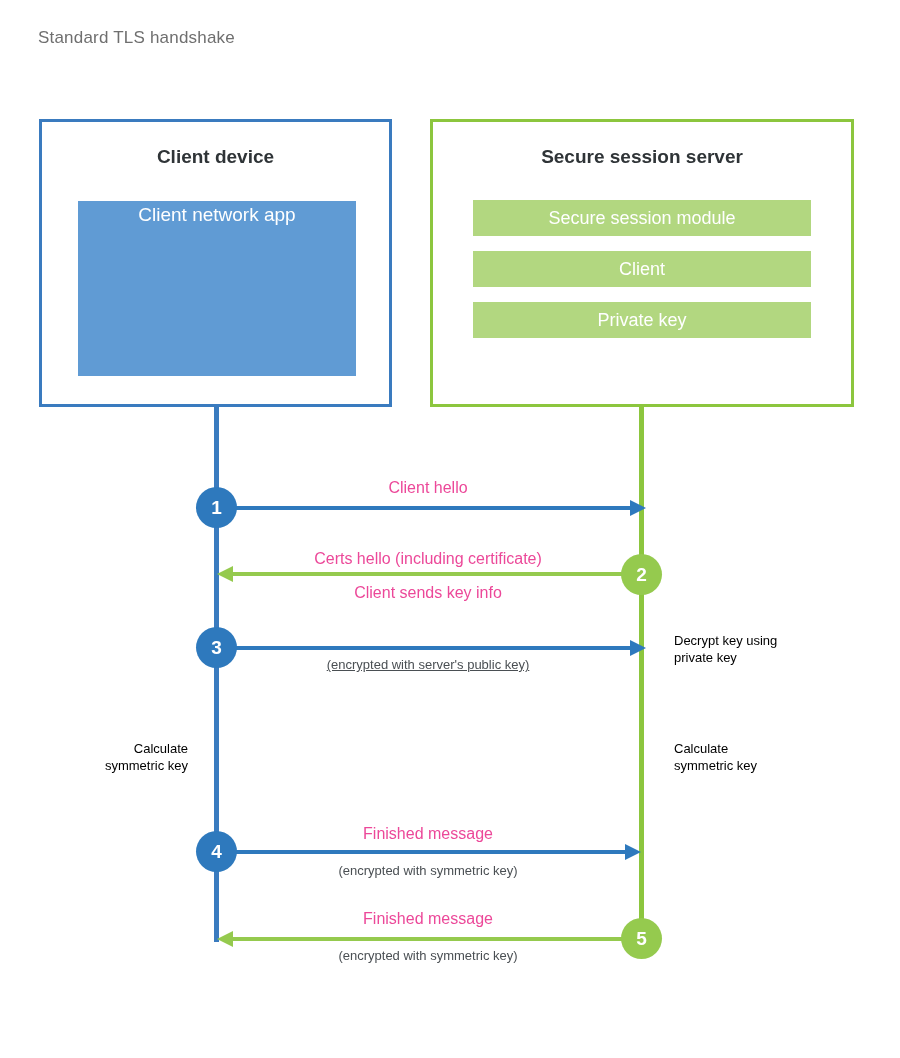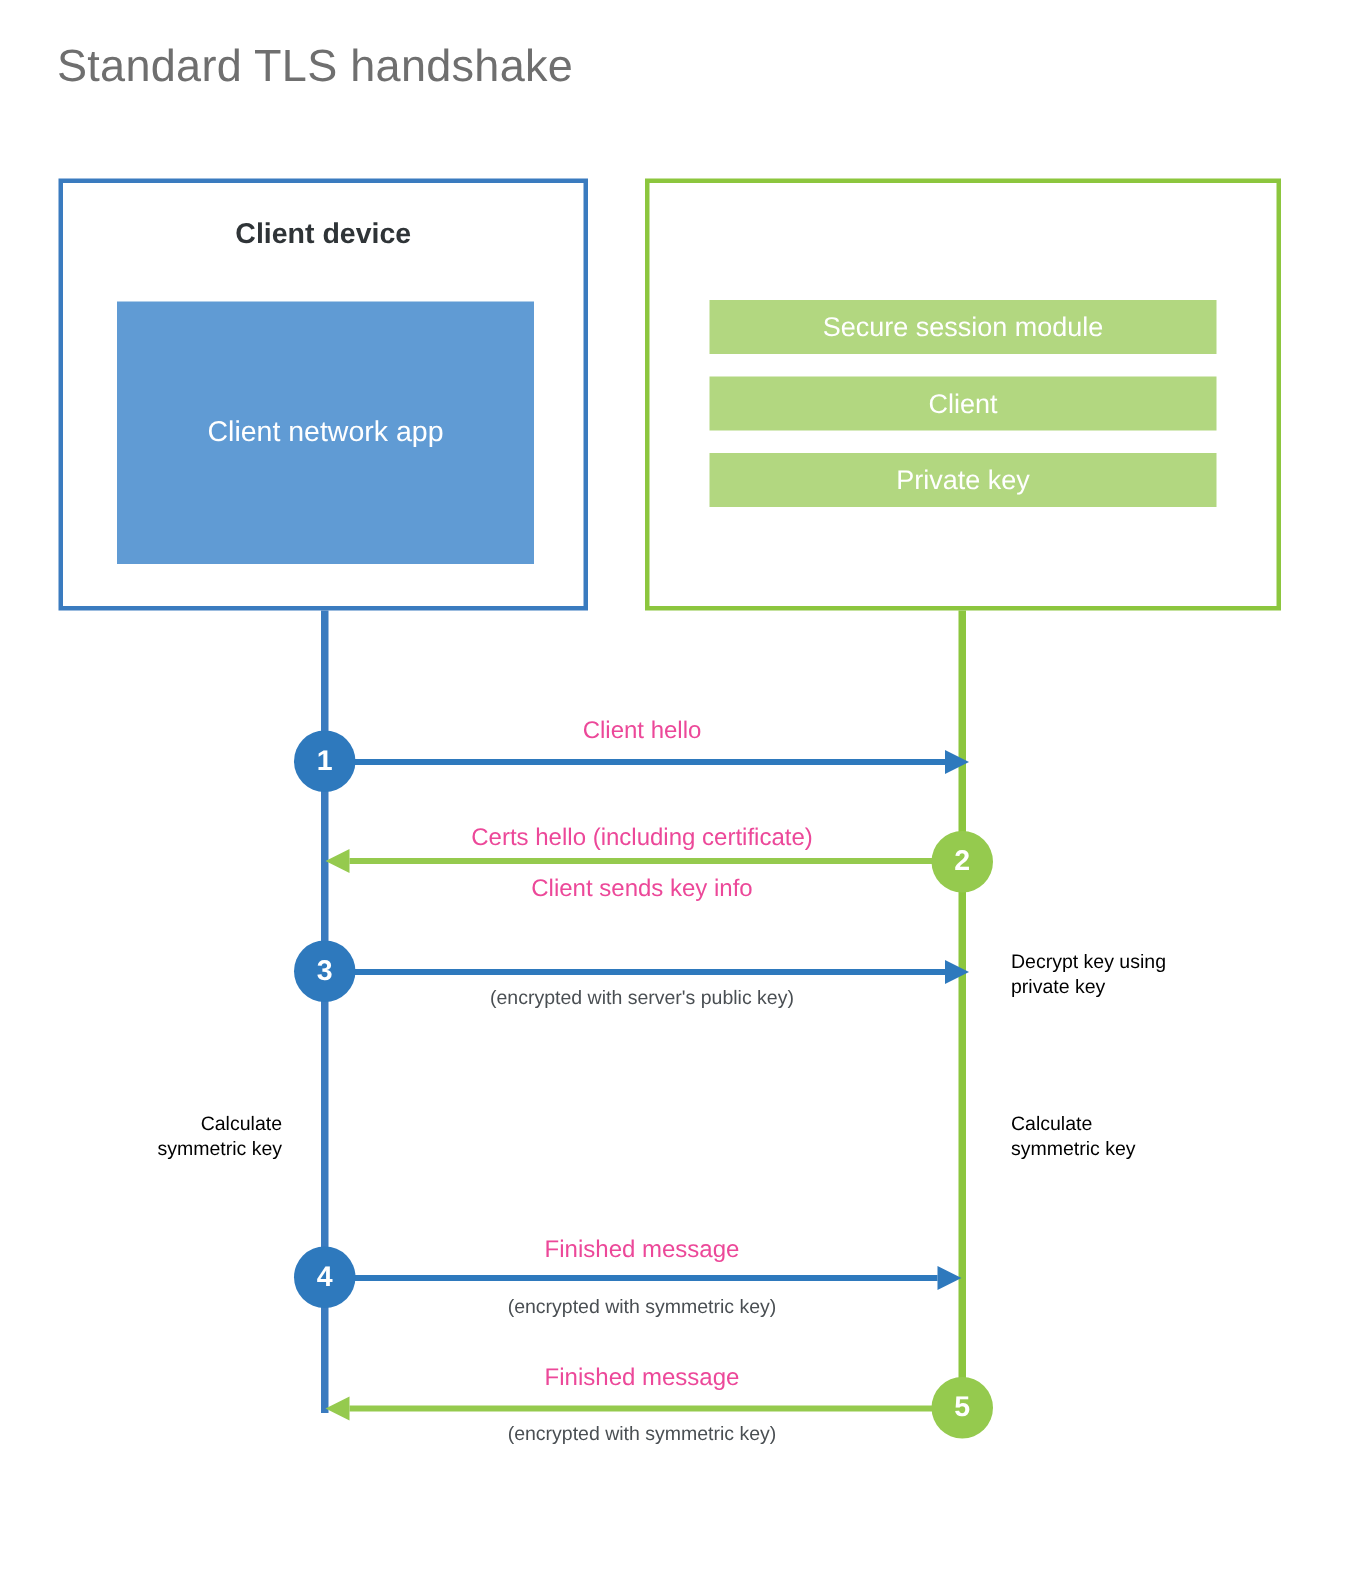--- a/index.html
+++ b/index.html
@@ -13,21 +13,21 @@
     position: relative;
     font-family: "Liberation Sans", "DejaVu Sans", sans-serif;
     overflow: hidden;
   }
 
   
   #page-title {
     position: absolute;
     left: 38px;
     top: 28px;
-    font-size: 30px;
+    font-size: 17px;
     font-weight: 400;
     color: #6f6f6f;
     letter-spacing: 0.2px;
     white-space: nowrap;
   }
 
   
   .participant-box {
     position: absolute;
     background: #ffffff;
@@ -60,21 +60,21 @@
 
   
   #client-app-block {
     position: absolute;
     left: 36px;
     top: 79px;
     width: 278px;
     height: 175px;
     background: #609bd4;
     display: flex;
-    align-items: center;
+    align-items: flex-start;
     justify-content: center;
   }
   #client-app-label {
     color: #ffffff;
     font-size: 19px;
     line-height: 28px;
     text-align: center;
     width: 170px;
   }
 
@@ -175,20 +175,21 @@
 <div id="page-title">Standard TLS handshake</div>
 
 <div class="participant-box" id="client-box">
   <div class="participant-title">Client device</div>
   <div id="client-app-block">
     <div id="client-app-label">Client network app</div>
   </div>
 </div>
 
 <div class="participant-box" id="server-box">
+  <div class="participant-title">Secure session server</div>
   <div id="server-stack">
     <div class="server-bar">Secure session module</div>
     <div class="server-bar">Client</div>
     <div class="server-bar">Private key</div>
   </div>
 </div>
 
 <div class="lifeline" id="client-lifeline"></div>
 <div class="lifeline" id="server-lifeline"></div>
 
@@ -226,21 +227,21 @@
 <div class="step-circle server" style="left:621px; top:554px;">2</div>
 <div class="step-circle client" style="left:196px; top:627px;">3</div>
 <div class="step-circle client" style="left:196px; top:831px;">4</div>
 <div class="step-circle server" style="left:621px; top:918px;">5</div>
 
 <div class="msg-label" style="left:228px; top:479px; width:400px;">Client hello</div>
 
 <div class="msg-label" style="left:228px; top:550px; width:400px;">Certs hello (including certificate)</div>
 
 <div class="msg-label" style="left:228px; top:584px; width:400px;">Client sends key info</div>
-<div class="msg-sub" style="left:228px; top:657px; width:400px;">(encrypted with server's public key)</div>
+<div class="msg-sub" style="left:228px; top:657px; width:400px;text-decoration:underline;">(encrypted with server's public key)</div>
 
 <div class="msg-label" style="left:228px; top:825px; width:400px;">Finished message</div>
 <div class="msg-sub" style="left:228px; top:863px; width:400px;">(encrypted with symmetric key)</div>
 
 <div class="msg-label" style="left:228px; top:910px; width:400px;">Finished message</div>
 <div class="msg-sub" style="left:228px; top:948px; width:400px;">(encrypted with symmetric key)</div>
 
 <div class="side-note right-of-line" style="left:674px; top:632px; width:200px;">
   <div>Decrypt key using</div>
   <div>private key</div>

